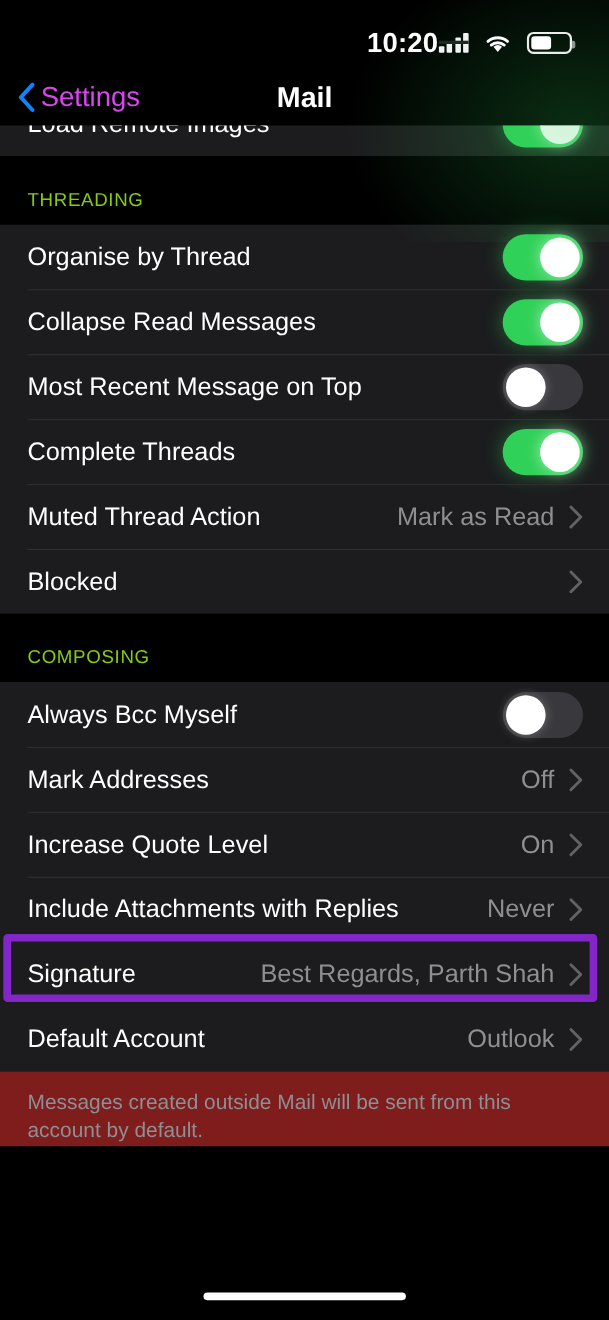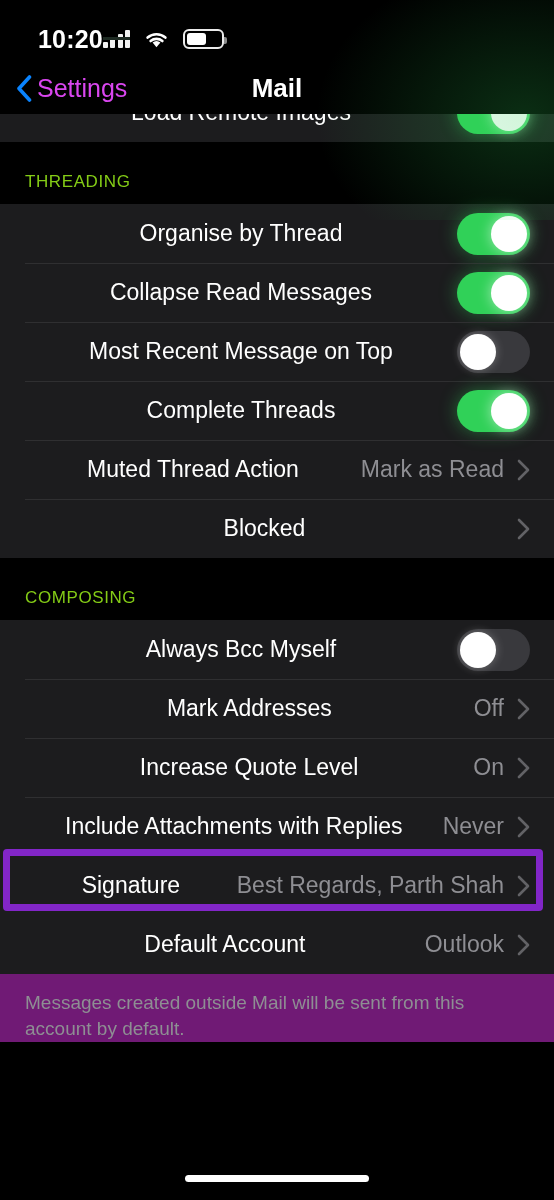--- a/index.html
+++ b/index.html
@@ -27,21 +27,21 @@
     pointer-events:none;
     z-index:5;
   }
 
   
   .statusbar {
     position:relative;
     height:62px;
     display:flex;
     align-items:center;
-    justify-content:flex-start;
+    justify-content:flex-end;
     padding:16px 34px 0 38px;
     z-index:6;
   }
   .sb-time {
     color:#fff;
     font-size:25px;
     font-weight:bold;
     letter-spacing:0.2px;
   }
   .sb-right { display:flex; align-items:center; gap:13px; }
@@ -103,21 +103,20 @@
   .content { position:relative; z-index:2; }
 
   .group { background:#1C1C1E; }
 
   .row {
     position:relative;
     display:flex; align-items:center;
     height:59px;
     padding:0 24px 0 25px;
     cursor:pointer;
-    text-align:center;
   }
   .row + .row::before {
     content:"";
     position:absolute; left:25px; right:0; top:0;
     height:1px; background:#2F2F31;
   }
   .row-label {
     color:#fff; font-size:23px;
     flex:1;
     white-space:nowrap;
@@ -176,21 +175,21 @@
     left:3px; top:-7px;
     width:540px; height:62px;
     border:7px solid #8226C8;
     border-radius:4px;
     pointer-events:none;
     z-index:9;
   }
 
   
   .footer {
-    background:#701a75;
+    background:#7f1d1d;
     padding:16px 30px 0 25px;
     color:#8E8E93;
     font-size:19px;
     line-height:1.38;
   }
 
   
   .home-indicator {
     position:absolute;
     bottom:18px; left:50%;

